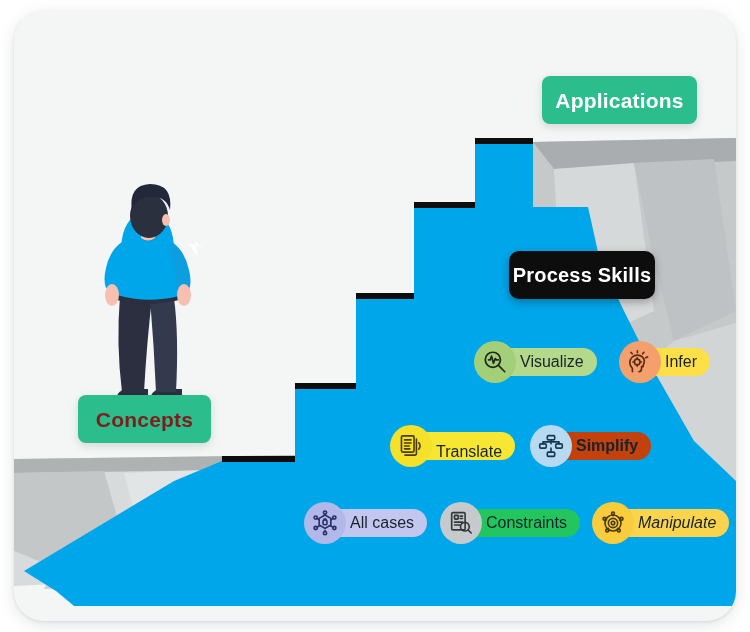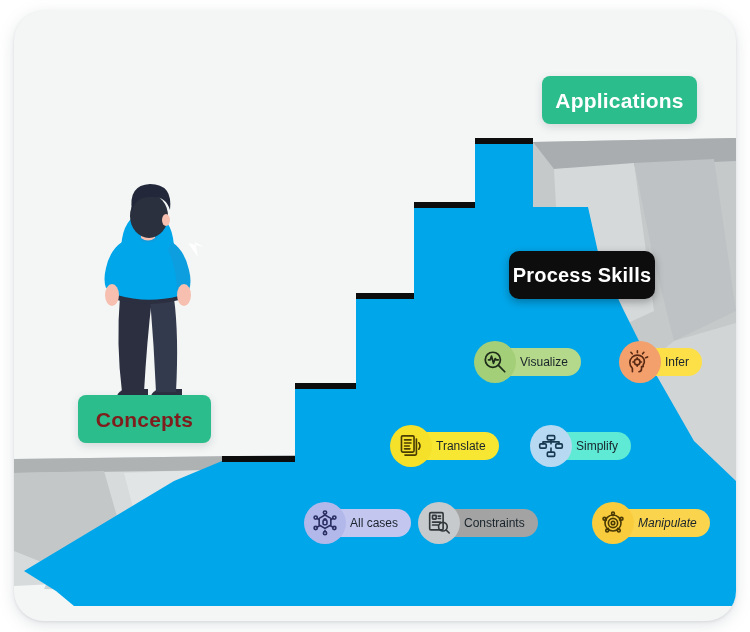--- a/index.html
+++ b/index.html
@@ -68,21 +68,21 @@
 
   
   .pill {
     position: absolute;
     height: 28px;
     display: flex;
     align-items: center;
     border-radius: 14px;
     padding-left: 34px;
     padding-right: 13px;
-    font-size: 12px;
+    font-size: 16px;
     color: #18232b;
     white-space: nowrap;
     line-height: 1;
   }
   .pill .pill-text { position: relative; z-index: 1; }
   .pill .pill-icon {
     position: absolute;
     left: -12px; top: -7px;
     width: 42px; height: 42px;
     border-radius: 50%;
@@ -206,32 +206,32 @@
           <span class="pill-icon" style="background: rgb(243, 160, 109);">
             <svg viewBox="0 0 24 24" fill="none" stroke="#5a2a14" stroke-width="1.5" stroke-linecap="round" stroke-linejoin="round">
               <path d="M5 21 v-3.2 c-1.6-1.3-2.4-3.2-2.4-5.1 C2.6 8.6 5.8 5.6 9.6 5.6 c3.6 0 6.4 2.6 6.4 6 0 1.3-.5 2.3-1.1 3.1 l.1 1.6 h-1.6 v2 c0 1.3-.6 2.7-2.4 2.7"></path>
               <circle cx="9.4" cy="12" r="2.6"></circle>
               <path d="M9.4 9.4 v-1.3 M12 12 h1.4 M9.4 14.6 v1.3 M6.8 12 H5.4"></path>
               <path d="M9.6 3.4 V1.6 M14.4 4.4 l1.2-1.4 M17.2 8 l1.8-.7 M4.8 4.4 L3.6 3"></path>
             </svg>
           </span>
           <span class="pill-text">Infer</span>
         </div>
-        <div class="pill" style="left: 388px; top: 421px; background: rgb(247, 231, 51);">
+        <div class="pill" style="left: 388px; top: 421px; background: rgb(247, 231, 51); align-items: flex-end;">
           <span class="pill-icon" style="background: rgb(245, 224, 42);">
             <svg viewBox="0 0 24 24" fill="none" stroke="#4a3c05" stroke-width="1.5" stroke-linecap="round" stroke-linejoin="round">
               <rect x="3.2" y="2.6" width="11.6" height="15" rx="1.2"></rect>
               <path d="M6 6.4 h6 M6 9.2 h6 M6 12 h4.4 M6 14.6 h5"></path>
               <path d="M17 5.6 v13.6 a1.2 1.2 0 0 1 -1.2 1.2 H6.4"></path>
               <path d="M19.2 9 c1.4 1.8 1.4 4 0 6"></path>
             </svg>
           </span>
           <span class="pill-text">Translate</span>
         </div>
-        <div class="pill" style="left: 528px; top: 421px; background: #5eead4;">
+        <div class="pill" style="left: 528px; top: 421px; background: #c2410c; font-weight: bold;">
           <span class="pill-icon" style="background: rgb(183, 217, 242);">
             <svg viewBox="0 0 24 24" fill="none" stroke="#17384f" stroke-width="1.5" stroke-linecap="round" stroke-linejoin="round">
               <rect x="8.6" y="2.4" width="6.8" height="4" rx="1"></rect>
               <rect x="1.6" y="10" width="6" height="4" rx="1"></rect>
               <rect x="16.4" y="10" width="6" height="4" rx="1"></rect>
               <rect x="8.6" y="17.6" width="6.8" height="4" rx="1"></rect>
               <path d="M12 6.4 v3.6 M4.6 10 V8.2 h14.8 V10 M12 8.2 v-1.8 M12 14 v3.6"></path>
             </svg>
           </span>
           <span class="pill-text">Simplify</span>
@@ -246,21 +246,21 @@
               <circle cx="20.6" cy="7" r="1.5"></circle>
               <circle cx="20.6" cy="16.6" r="1.5"></circle>
               <circle cx="12" cy="21.4" r="1.5"></circle>
               <circle cx="3.4" cy="16.6" r="1.5"></circle>
               <circle cx="3.4" cy="7" r="1.5"></circle>
               <path d="M12 3.9 v.7 M19.3 7.8 l-1.9 1.1 M19.3 15.8 l-1.9-1.1 M12 19.9 v-1.2 M4.7 15.8 l1.9-1.1 M4.7 7.8 l1.9 1.1"></path>
             </svg>
           </span>
           <span class="pill-text">All cases</span>
         </div>
-        <div class="pill" style="left: 416px; top: 498px; background: #a3a3a3; justify-content: flex-end;">
+        <div class="pill" style="left: 438px; top: 498px; background: #22c55e; justify-content: flex-end;">
           <span class="pill-icon" style="background: rgb(198, 202, 204);">
             <svg viewBox="0 0 24 24" fill="none" stroke="#32383b" stroke-width="1.5" stroke-linecap="round" stroke-linejoin="round">
               <rect x="3.4" y="2.4" width="12.4" height="16" rx="1.2"></rect>
               <rect x="6" y="5" width="3.4" height="3.4" rx=".6"></rect>
               <path d="M11.2 5.6 h2.2 M11.2 7.8 h2.2 M6 11.2 h7.4 M6 13.8 h5"></path>
               <circle cx="15.6" cy="15.4" r="4"></circle>
               <path d="M18.5 18.3 L21.4 21.2"></path>
             </svg>
           </span>
           <span class="pill-text">Constraints</span>

